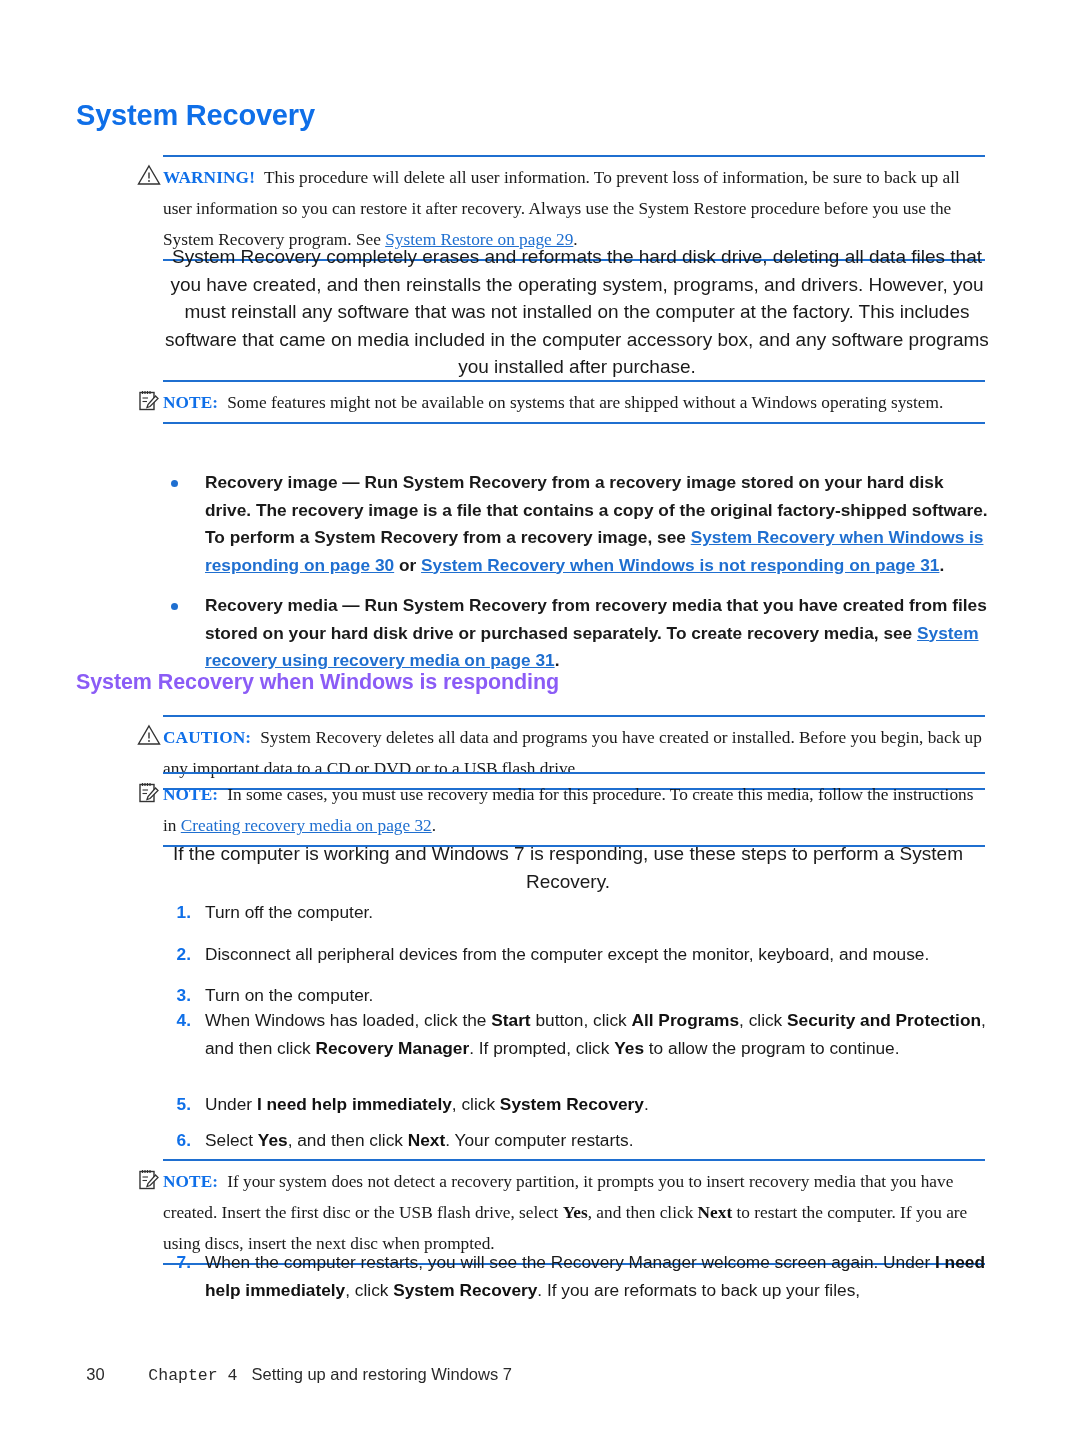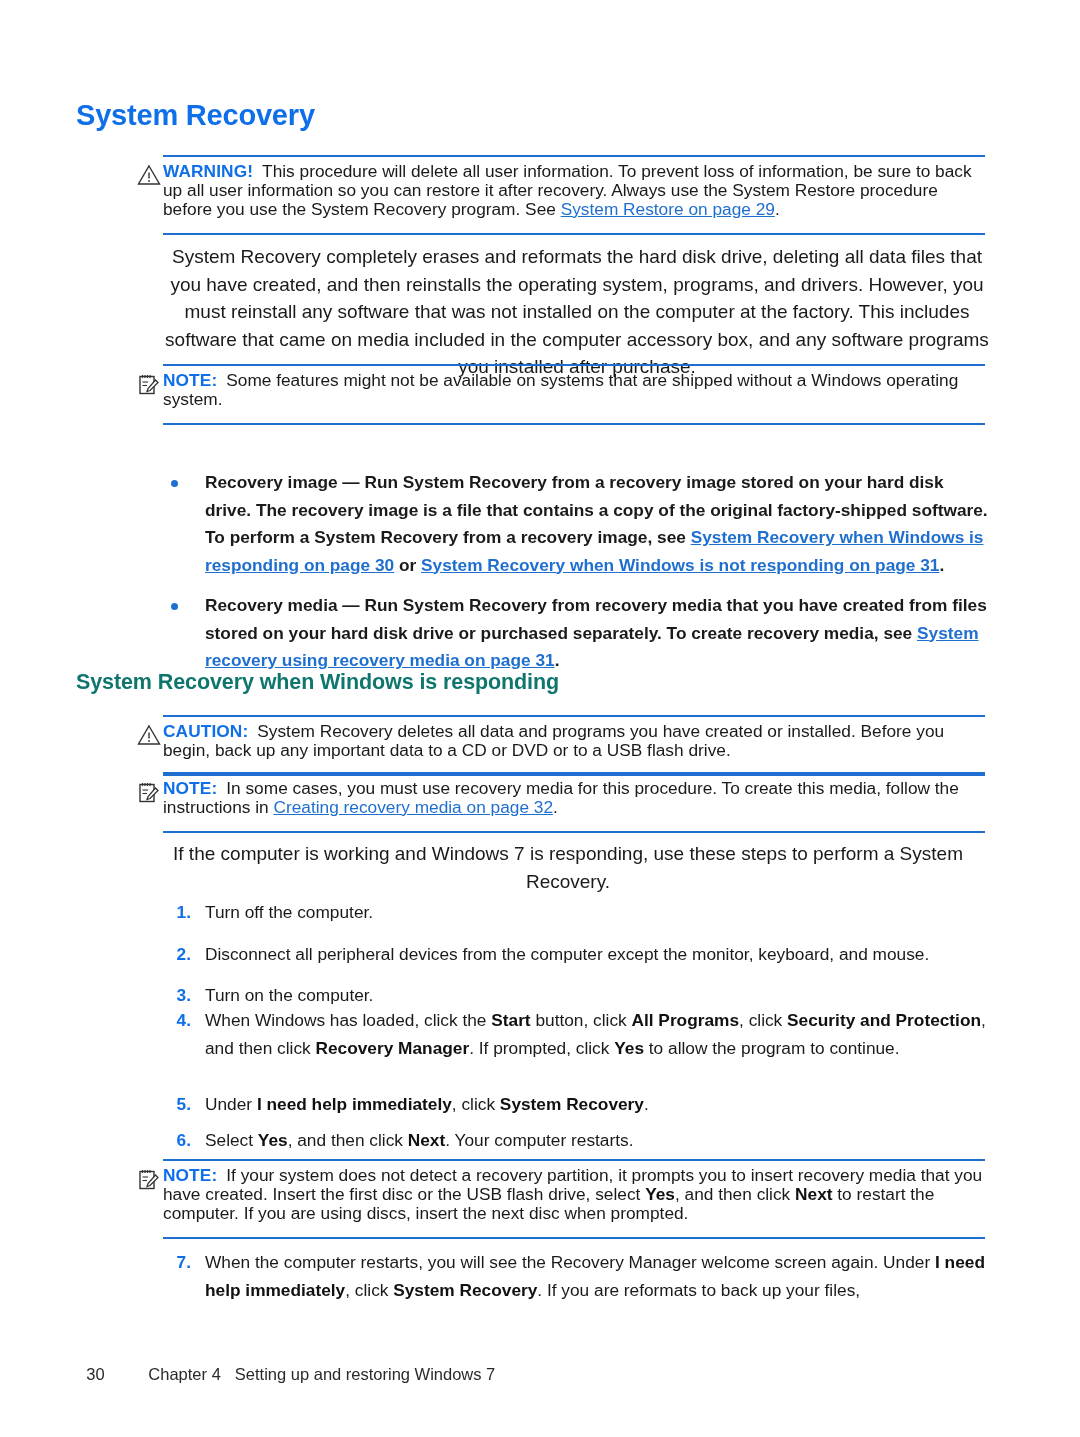--- a/index.html
+++ b/index.html
@@ -34,21 +34,21 @@
     color: #0f6fe8;
     letter-spacing: -0.2px;
   }
   h2.section-title {
     position: absolute;
     left: 76px;
     top: 670px;
     margin: 0;
     font-size: 21.5px;
     font-weight: bold;
-    color: #0f766e;
+    color: #8b5cf6;
     letter-spacing: -0.1px;
   }
 
   
   .body-text {
     position: absolute;
     font-size: 19px;
     line-height: 27.5px;
     color: #1a1a1a;
     text-align: center;
@@ -80,24 +80,25 @@
 
   .admon .admon-icon {
     position: absolute;
     left: 0px;
     top: 8px;
     width: 24px;
     height: 24px;
   }
   .admon .admon-body {
     margin-left: 26px;
-    padding: 7px 0 16px 0;
+    padding: 7px 0 6px 0;
     font-size: 17.3px;
-    line-height: 19px;
+    line-height: 31px;
     color: #1a1a1a;
+    font-family: Liberation Serif, serif;
   }
   .admon .admon-label {
     color: #0f6fe8;
     font-weight: bold;
     letter-spacing: 0.1px;
   }
   .admon .gap { display: inline-block; width: 9px; }
 
   
   .xref {
@@ -157,21 +158,21 @@
   
   .footer {
     position: absolute;
     left: 68px;
     top: 1346px;
     font-size: 16.5px;
     color: #2a2a2a;
     white-space: pre;
   }
   .footer .pg { display: inline-block; width: 62px; }
-  .footer .chap { display: inline-block; }
+  .footer .chap { display: inline-block; font-family: Liberation Mono, monospace; }
   .footer .sep { display: inline-block; width: 14px; }
 </style>
 </head>
 <body>
 
 <div class="page">
 
   <h1 class="page-title">System Recovery</h1>
 
   <div class="admon" style="top:155px; width:848px;">
@@ -186,21 +187,21 @@
         <circle cx="12" cy="18" r="0.9" fill="#333"></circle>
       </svg>
     </span>
     <div class="admon-body">
       <span class="admon-label">WARNING!</span><span class="gap"></span><span>This procedure will delete all user information. To prevent loss of information, be sure to back up all user information so you can restore it after recovery. Always use the System Restore procedure before you use the System Recovery program. See </span><a class="xref" href="#">System Restore on page 29</a><span>.</span>
     </div>
   </div>
 
   <div class="body-text" style="left:163px; top:243px; width:828px;">System Recovery completely erases and reformats the hard disk drive, deleting all data files that you have created, and then reinstalls the operating system, programs, and drivers. However, you must reinstall any software that was not installed on the computer at the factory. This includes software that came on media included in the computer accessory box, and any software programs you installed after purchase.</div>
 
-  <div class="admon" style="top:364px; width:848px;">
+  <div class="admon" style="top:380px; width:848px;">
     <div class="rules">
       <div class="rule-top"></div>
       <div class="rule-bottom"></div>
     </div>
     <span class="admon-icon">
       <svg viewBox="0 0 24 24" width="24" height="24">
         <rect x="3" y="4.5" width="14" height="17" fill="none" stroke="#333" stroke-width="1.4"></rect>
         <line x1="5.5" y1="3" x2="5.5" y2="6" stroke="#333" stroke-width="1.2"></line>
         <line x1="8" y1="3" x2="8" y2="6" stroke="#333" stroke-width="1.2"></line>
         <line x1="10.5" y1="3" x2="10.5" y2="6" stroke="#333" stroke-width="1.2"></line>

